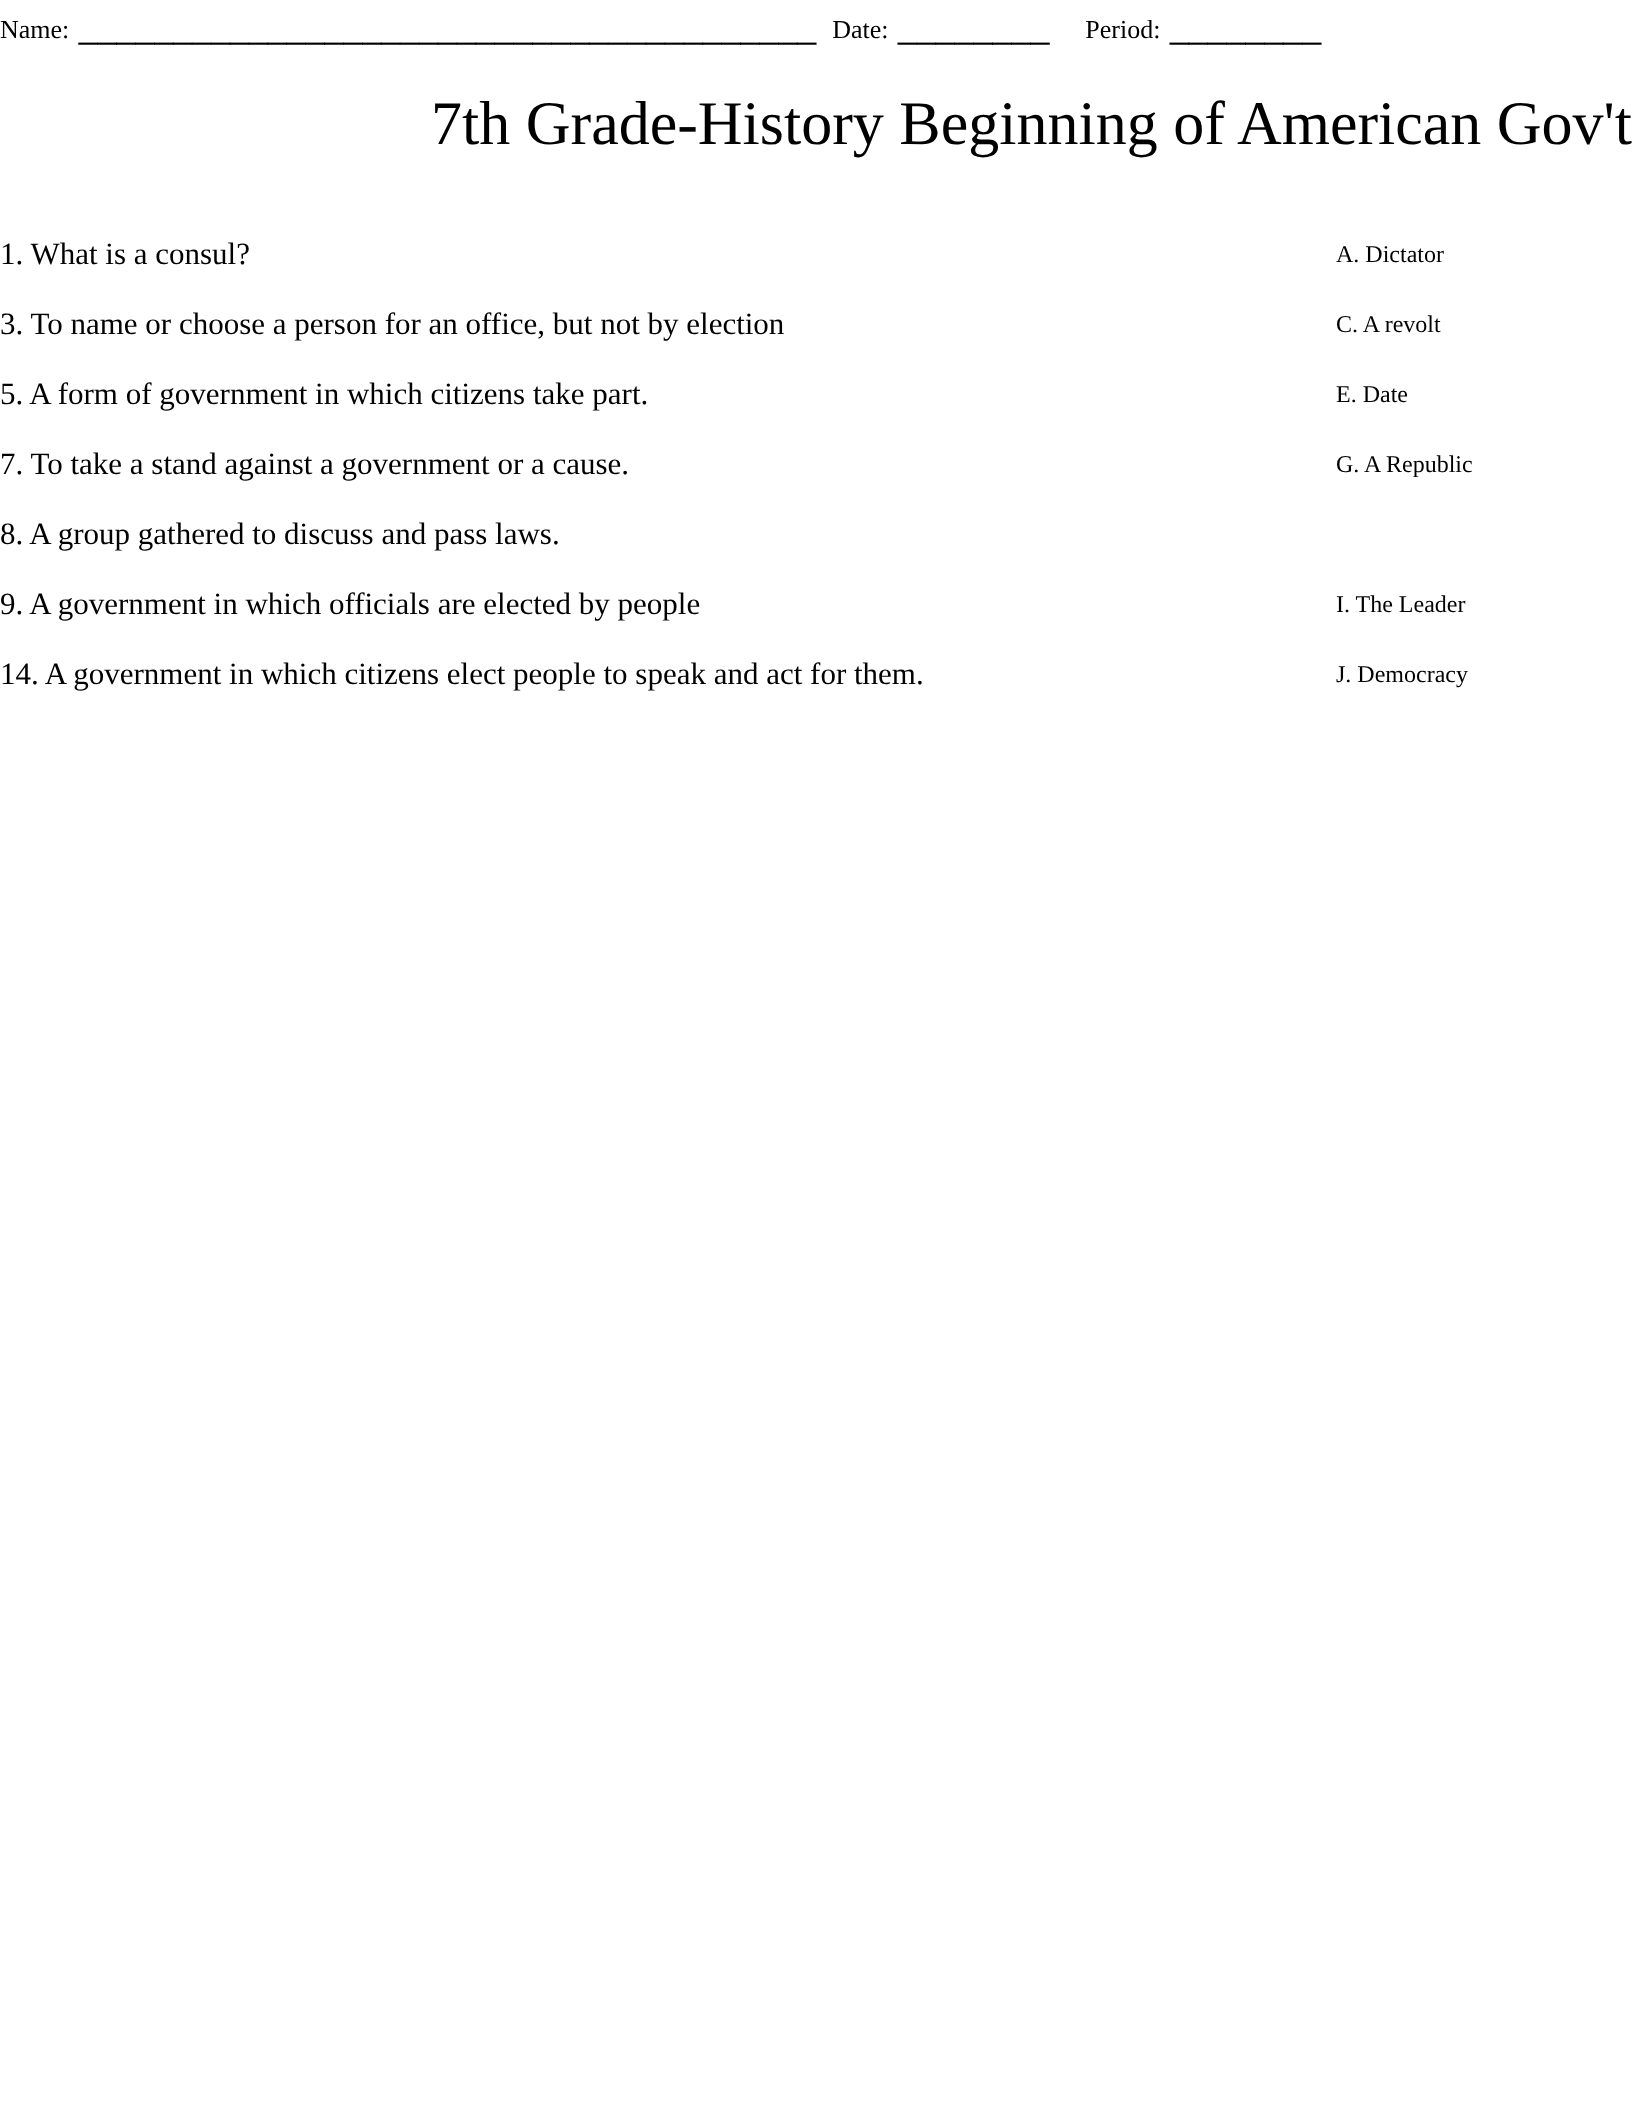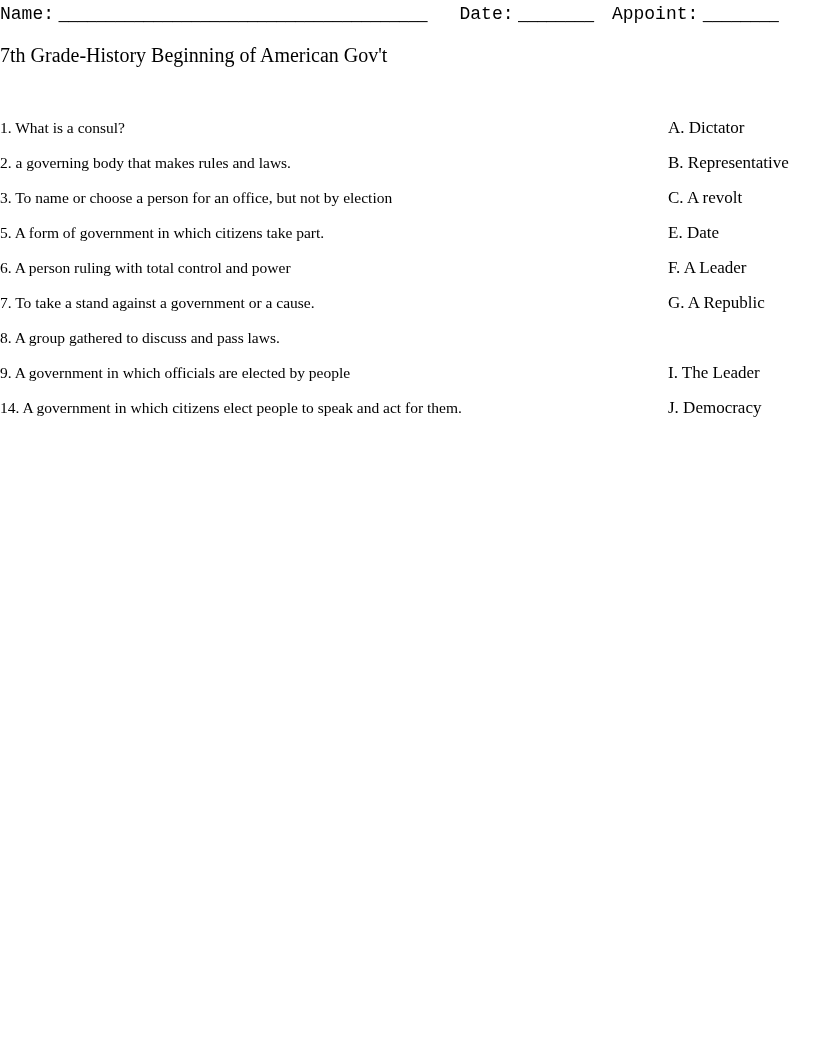--- a/index.html
+++ b/index.html
@@ -33,42 +33,42 @@
     font-family: "Liberation Sans", sans-serif;
     font-size: 17px;
     line-height: 28px;
     white-space: nowrap;
   }
   .hdr-field {
     display: inline-block;
     vertical-align: baseline;
   }
   .hdr-label {
-    font-family: Liberation Mono, monospace;
-    font-size: 18px;
+    font-family: Liberation Serif, serif;
+    font-size: 13px;
   }
   .hdr-rule {
     font-family: "Liberation Sans", sans-serif;
     font-size: 17px;
     letter-spacing: 0px;
     text-align: center;
   }
   .sp-name { margin-left: 0px; }
-  .sp-date { margin-left: 32px; }
+  .sp-date { margin-left: 8px; }
   .sp-period { margin-left: 18px; }
 
   
   .title {
     position: absolute;
     top: 44px;
     left: 0;
     width: 816px;
-    text-align: left;
+    text-align: right;
     font-family: "Liberation Serif", serif;
-    font-size: 20px;
+    font-size: 31px;
     font-weight: normal;
     letter-spacing: 0px;
   }
 
   
   .matching {
     position: absolute;
     top: 110px;
     left: 0px;
     width: 816px;
@@ -85,55 +85,47 @@
     width: 660px;
     font-size: 15.5px;
     white-space: nowrap;
     overflow: hidden;
   }
   .a-col {
     position: absolute;
     left: 668px;
     top: 0;
     width: 148px;
-    font-size: 17px;
+    font-size: 12px;
     white-space: nowrap;
   }
 </style>
 </head>
 <body>
 
 <div class="page">
 
   <div class="header-row">
-    <span class="hdr-field sp-name"><span class="hdr-label">Name:</span> <span class="hdr-rule">_______________________________________</span></span><span class="hdr-field sp-date"><span class="hdr-label">Date:</span> <span class="hdr-rule">________</span></span><span class="hdr-field sp-period"><span class="hdr-label">Appoint:</span> <span class="hdr-rule">________</span></span>
+    <span class="hdr-field sp-name"><span class="hdr-label">Name:</span> <span class="hdr-rule">_______________________________________</span></span><span class="hdr-field sp-date"><span class="hdr-label">Date:</span> <span class="hdr-rule">________</span></span><span class="hdr-field sp-period"><span class="hdr-label">Period:</span> <span class="hdr-rule">________</span></span>
   </div>
 
   <div class="title">7th Grade-History Beginning of American Gov't</div>
 
   <div class="matching">
     <div class="match-row">
       <div class="q-col">1. What is a consul?</div>
       <div class="a-col">A. Dictator</div>
     </div>
     <div class="match-row">
-      <div class="q-col">2. a governing body that makes rules and laws.</div>
-      <div class="a-col">B. Representative</div>
-    </div>
-    <div class="match-row">
       <div class="q-col">3. To name or choose a person for an office, but not by election</div>
       <div class="a-col">C. A revolt</div>
     </div>
     <div class="match-row">
       <div class="q-col">5. A form of government in which citizens take part.</div>
       <div class="a-col">E. Date</div>
-    </div>
-    <div class="match-row">
-      <div class="q-col">6. A person ruling with total control and power</div>
-      <div class="a-col">F. A Leader</div>
     </div>
     <div class="match-row">
       <div class="q-col">7. To take a stand against a government or a cause.</div>
       <div class="a-col">G. A Republic</div>
     </div>
     <div class="match-row">
       <div class="q-col">8. A group gathered to discuss and pass laws.</div>
     </div>
     <div class="match-row">
       <div class="q-col">9. A government in which officials are elected by people</div>

